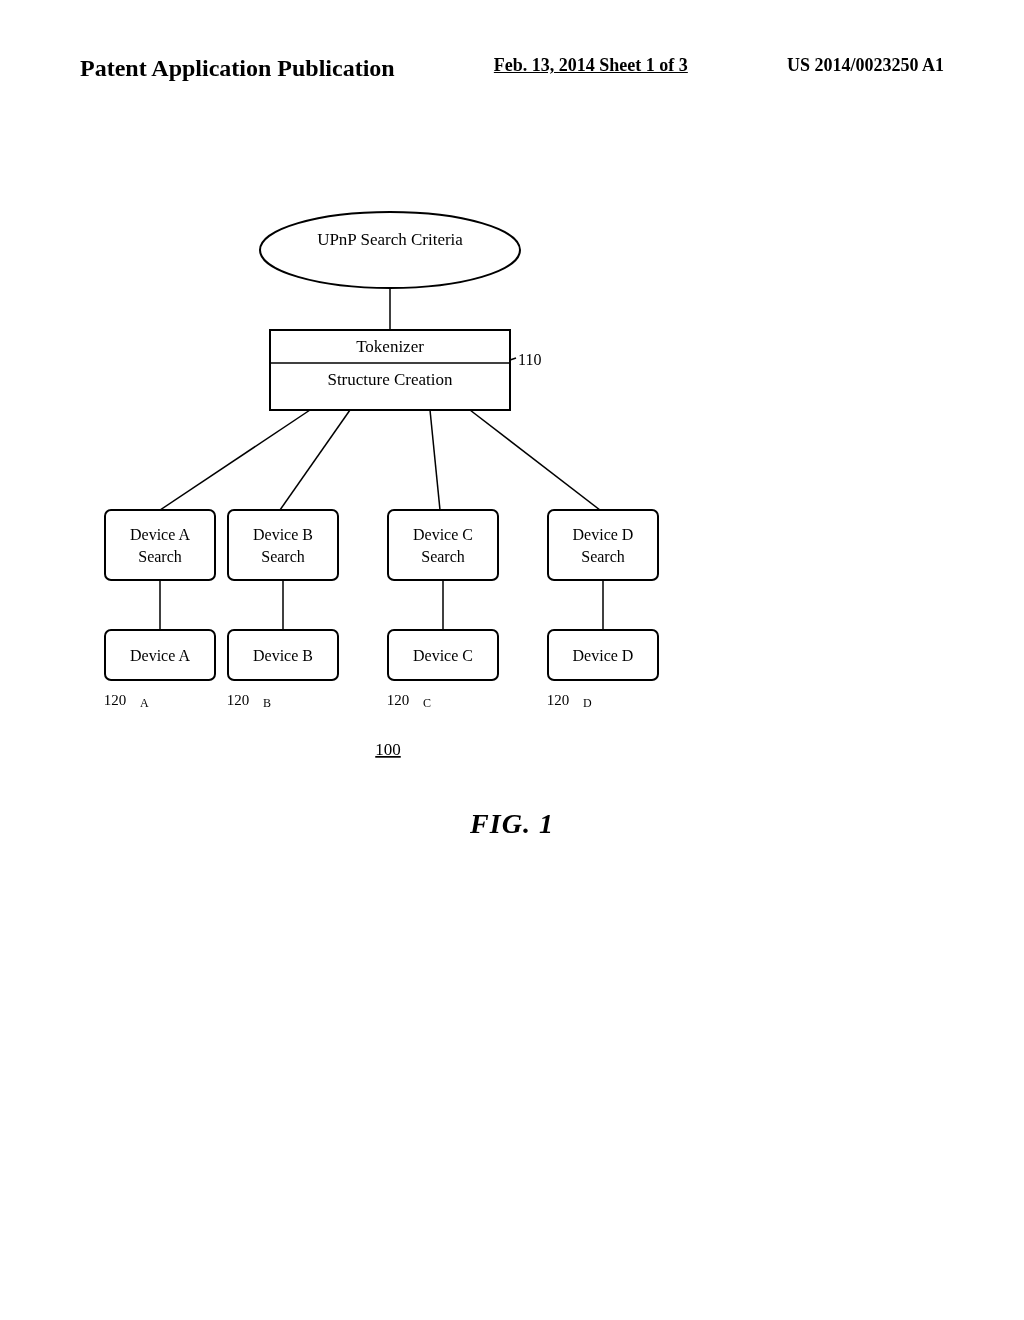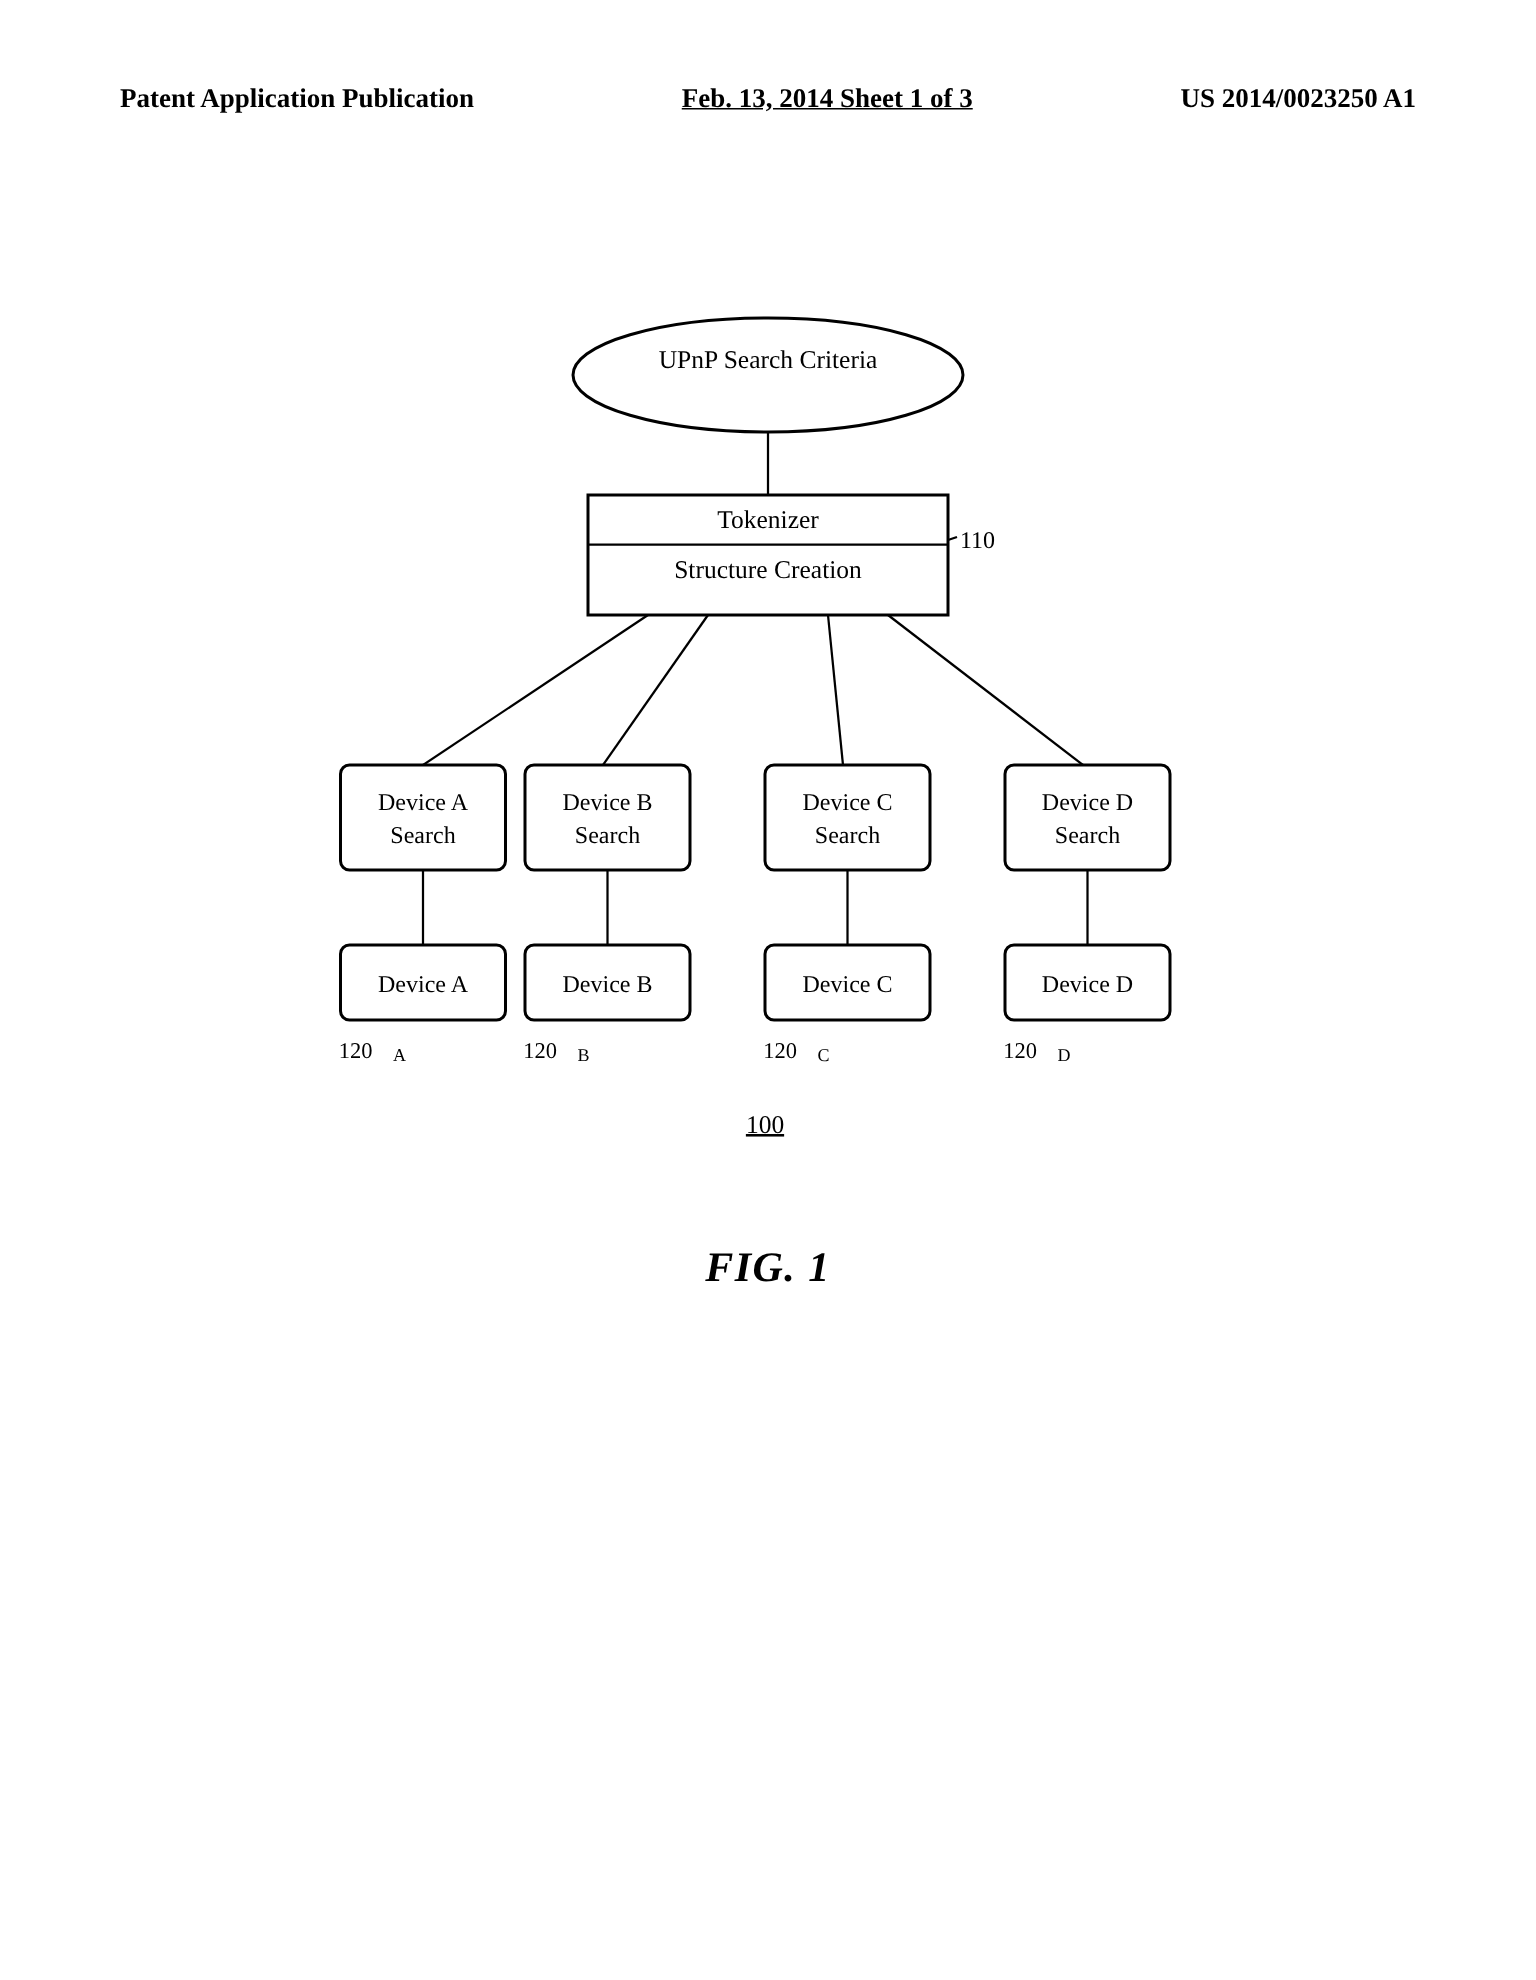--- a/index.html
+++ b/index.html
@@ -28,52 +28,53 @@
       display: flex;
       justify-content: space-between;
       align-items: flex-start;
       padding: 55px 80px 0 80px;
       font-size: 18px;
       font-weight: bold;
     }
 
     .header-left {
       font-weight: bold;
-      font-size: 18px;
+      font-size: 24px;
     }
 
     .header-center {
       font-weight: bold;
       font-size: 18px;
       text-decoration: underline;
     }
 
     .header-right {
       font-weight: bold;
       font-size: 18px;
     }
 
     .diagram-container {
       position: absolute;
       top: 200px;
       left: 0;
       right: 0;
       display: flex;
       flex-direction: column;
-      align-items: center;
+      align-items: flex-start;
+      padding-left: 40px;
     }
 
     svg {
       width: 700px;
       height: 620px;
     }
 
     .fig-label {
       position: absolute;
-      top: 830px;
+      top: 808px;
       left: 50%;
       transform: translateX(-50%);
       font-size: 28px;
       font-style: italic;
       font-family: 'Times New Roman', Times, serif;
       font-weight: bold;
       letter-spacing: 1px;
     }
   </style>
 </head>

